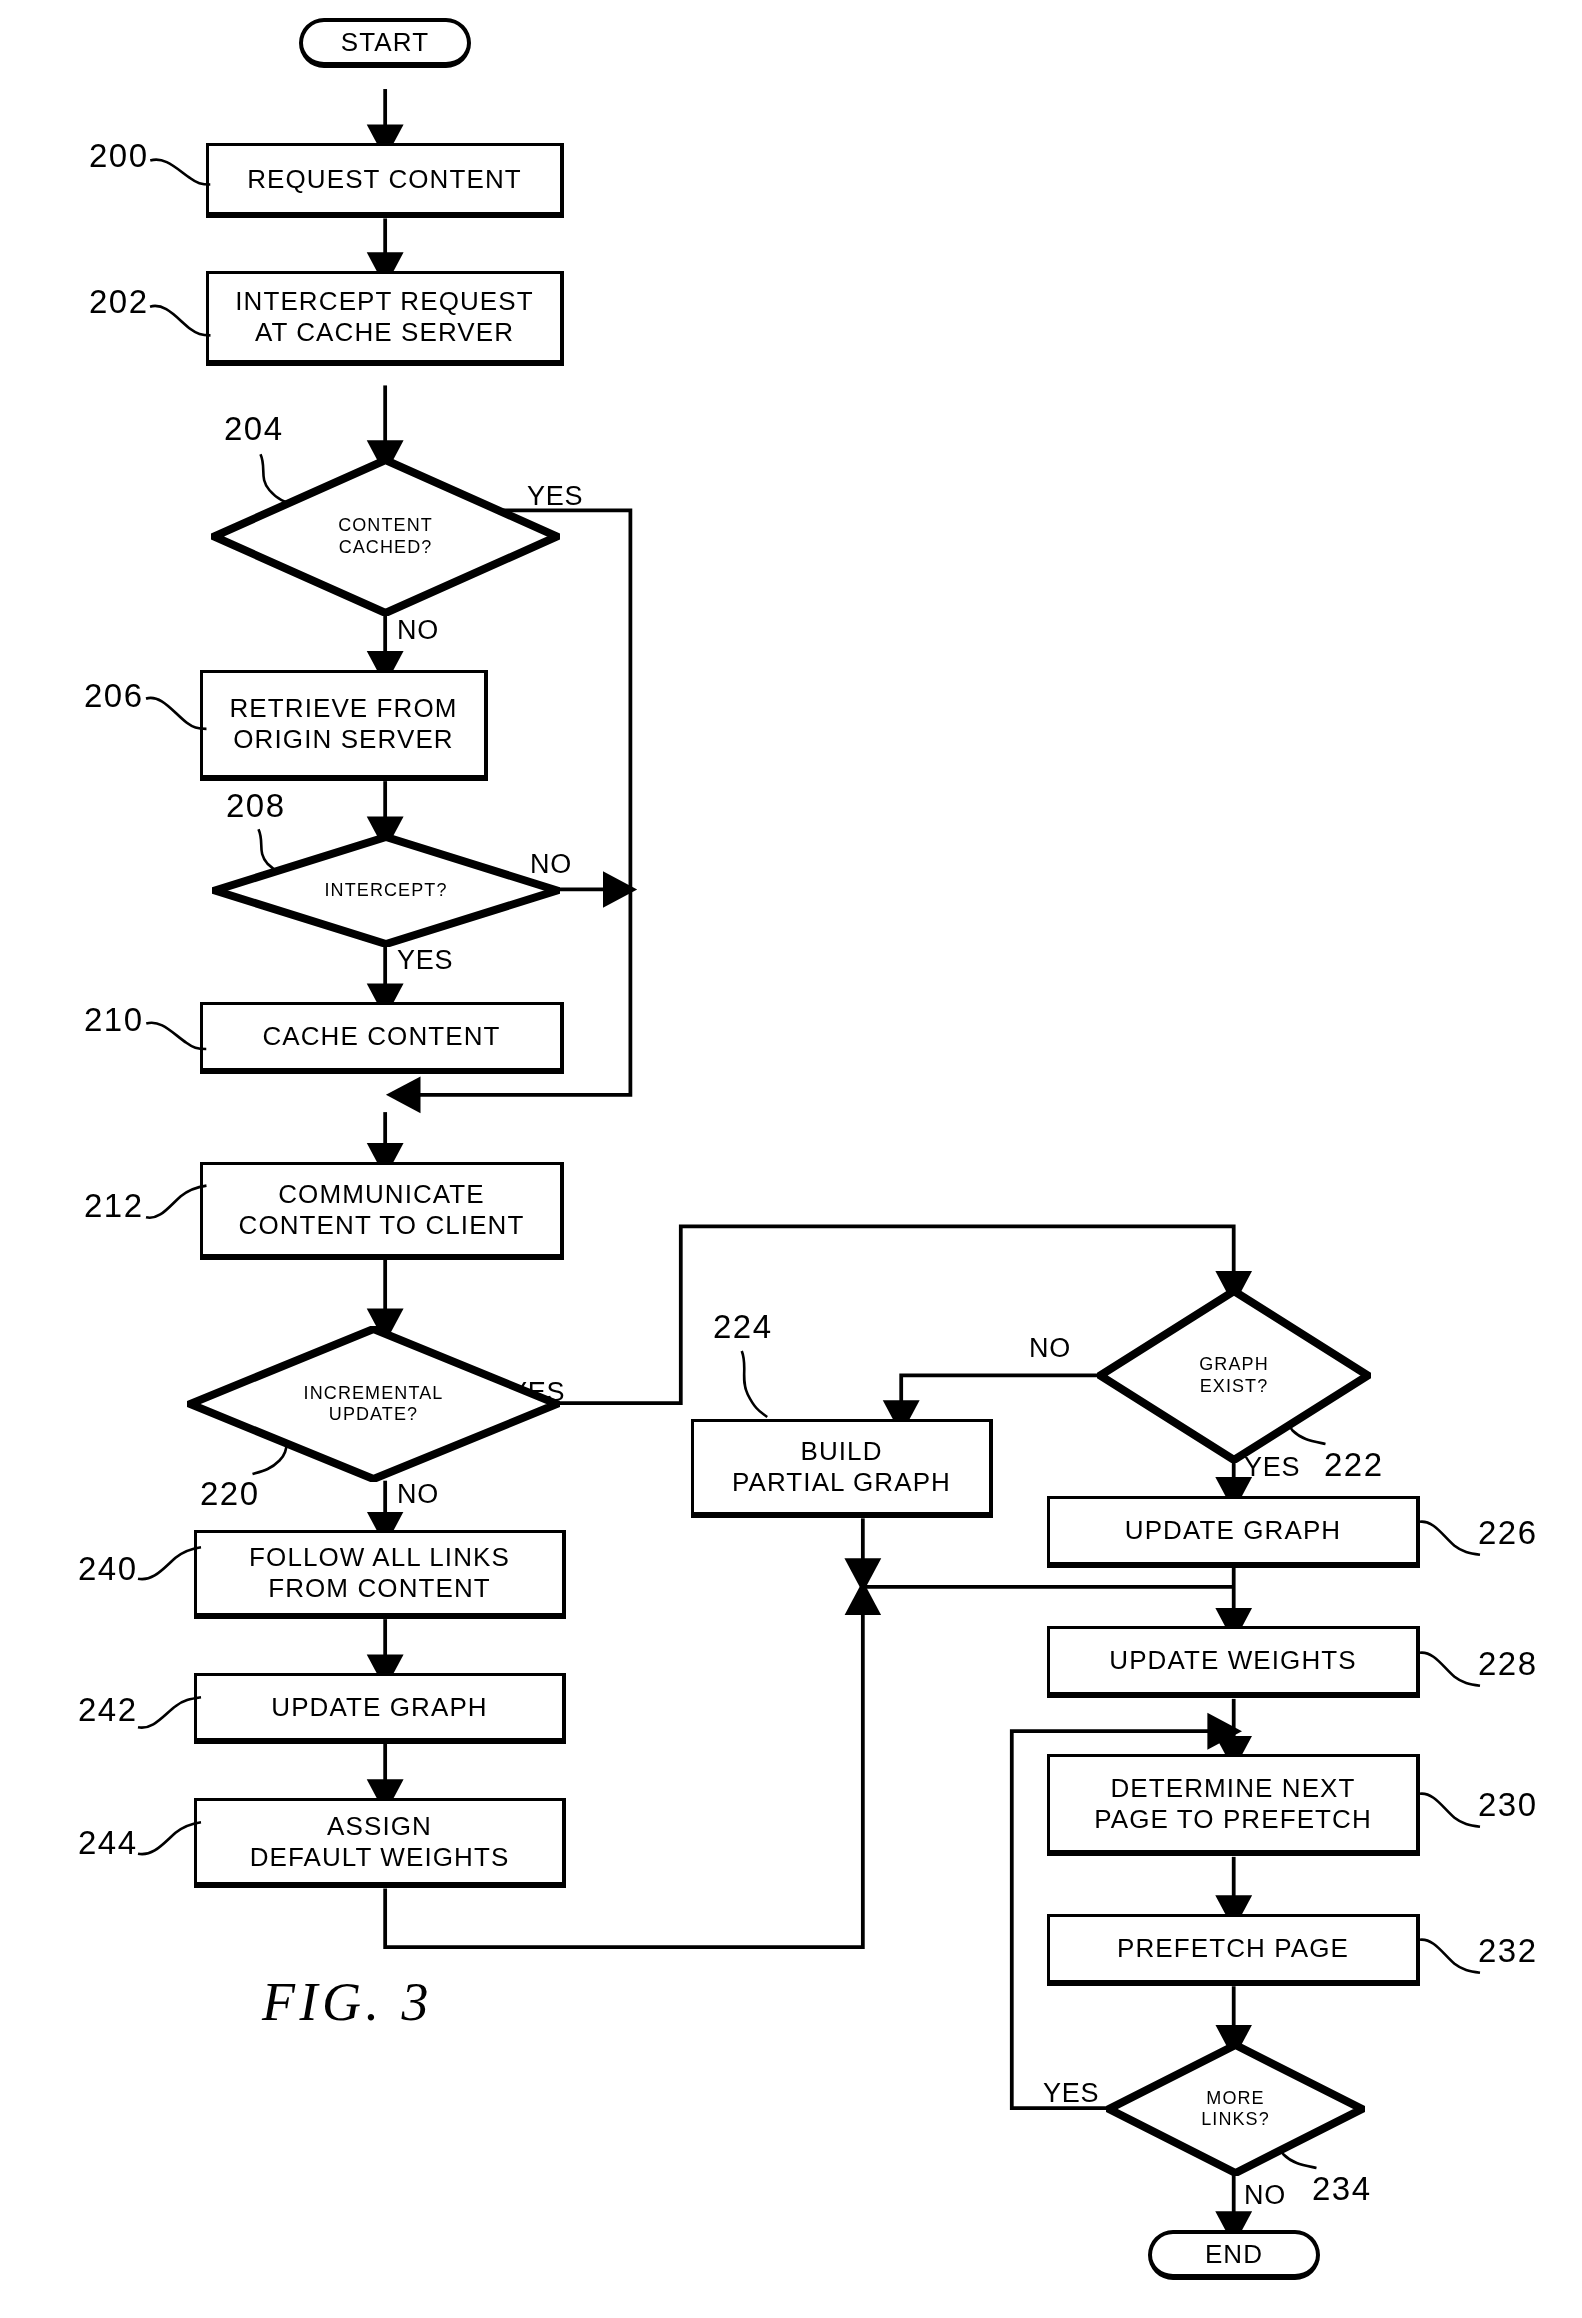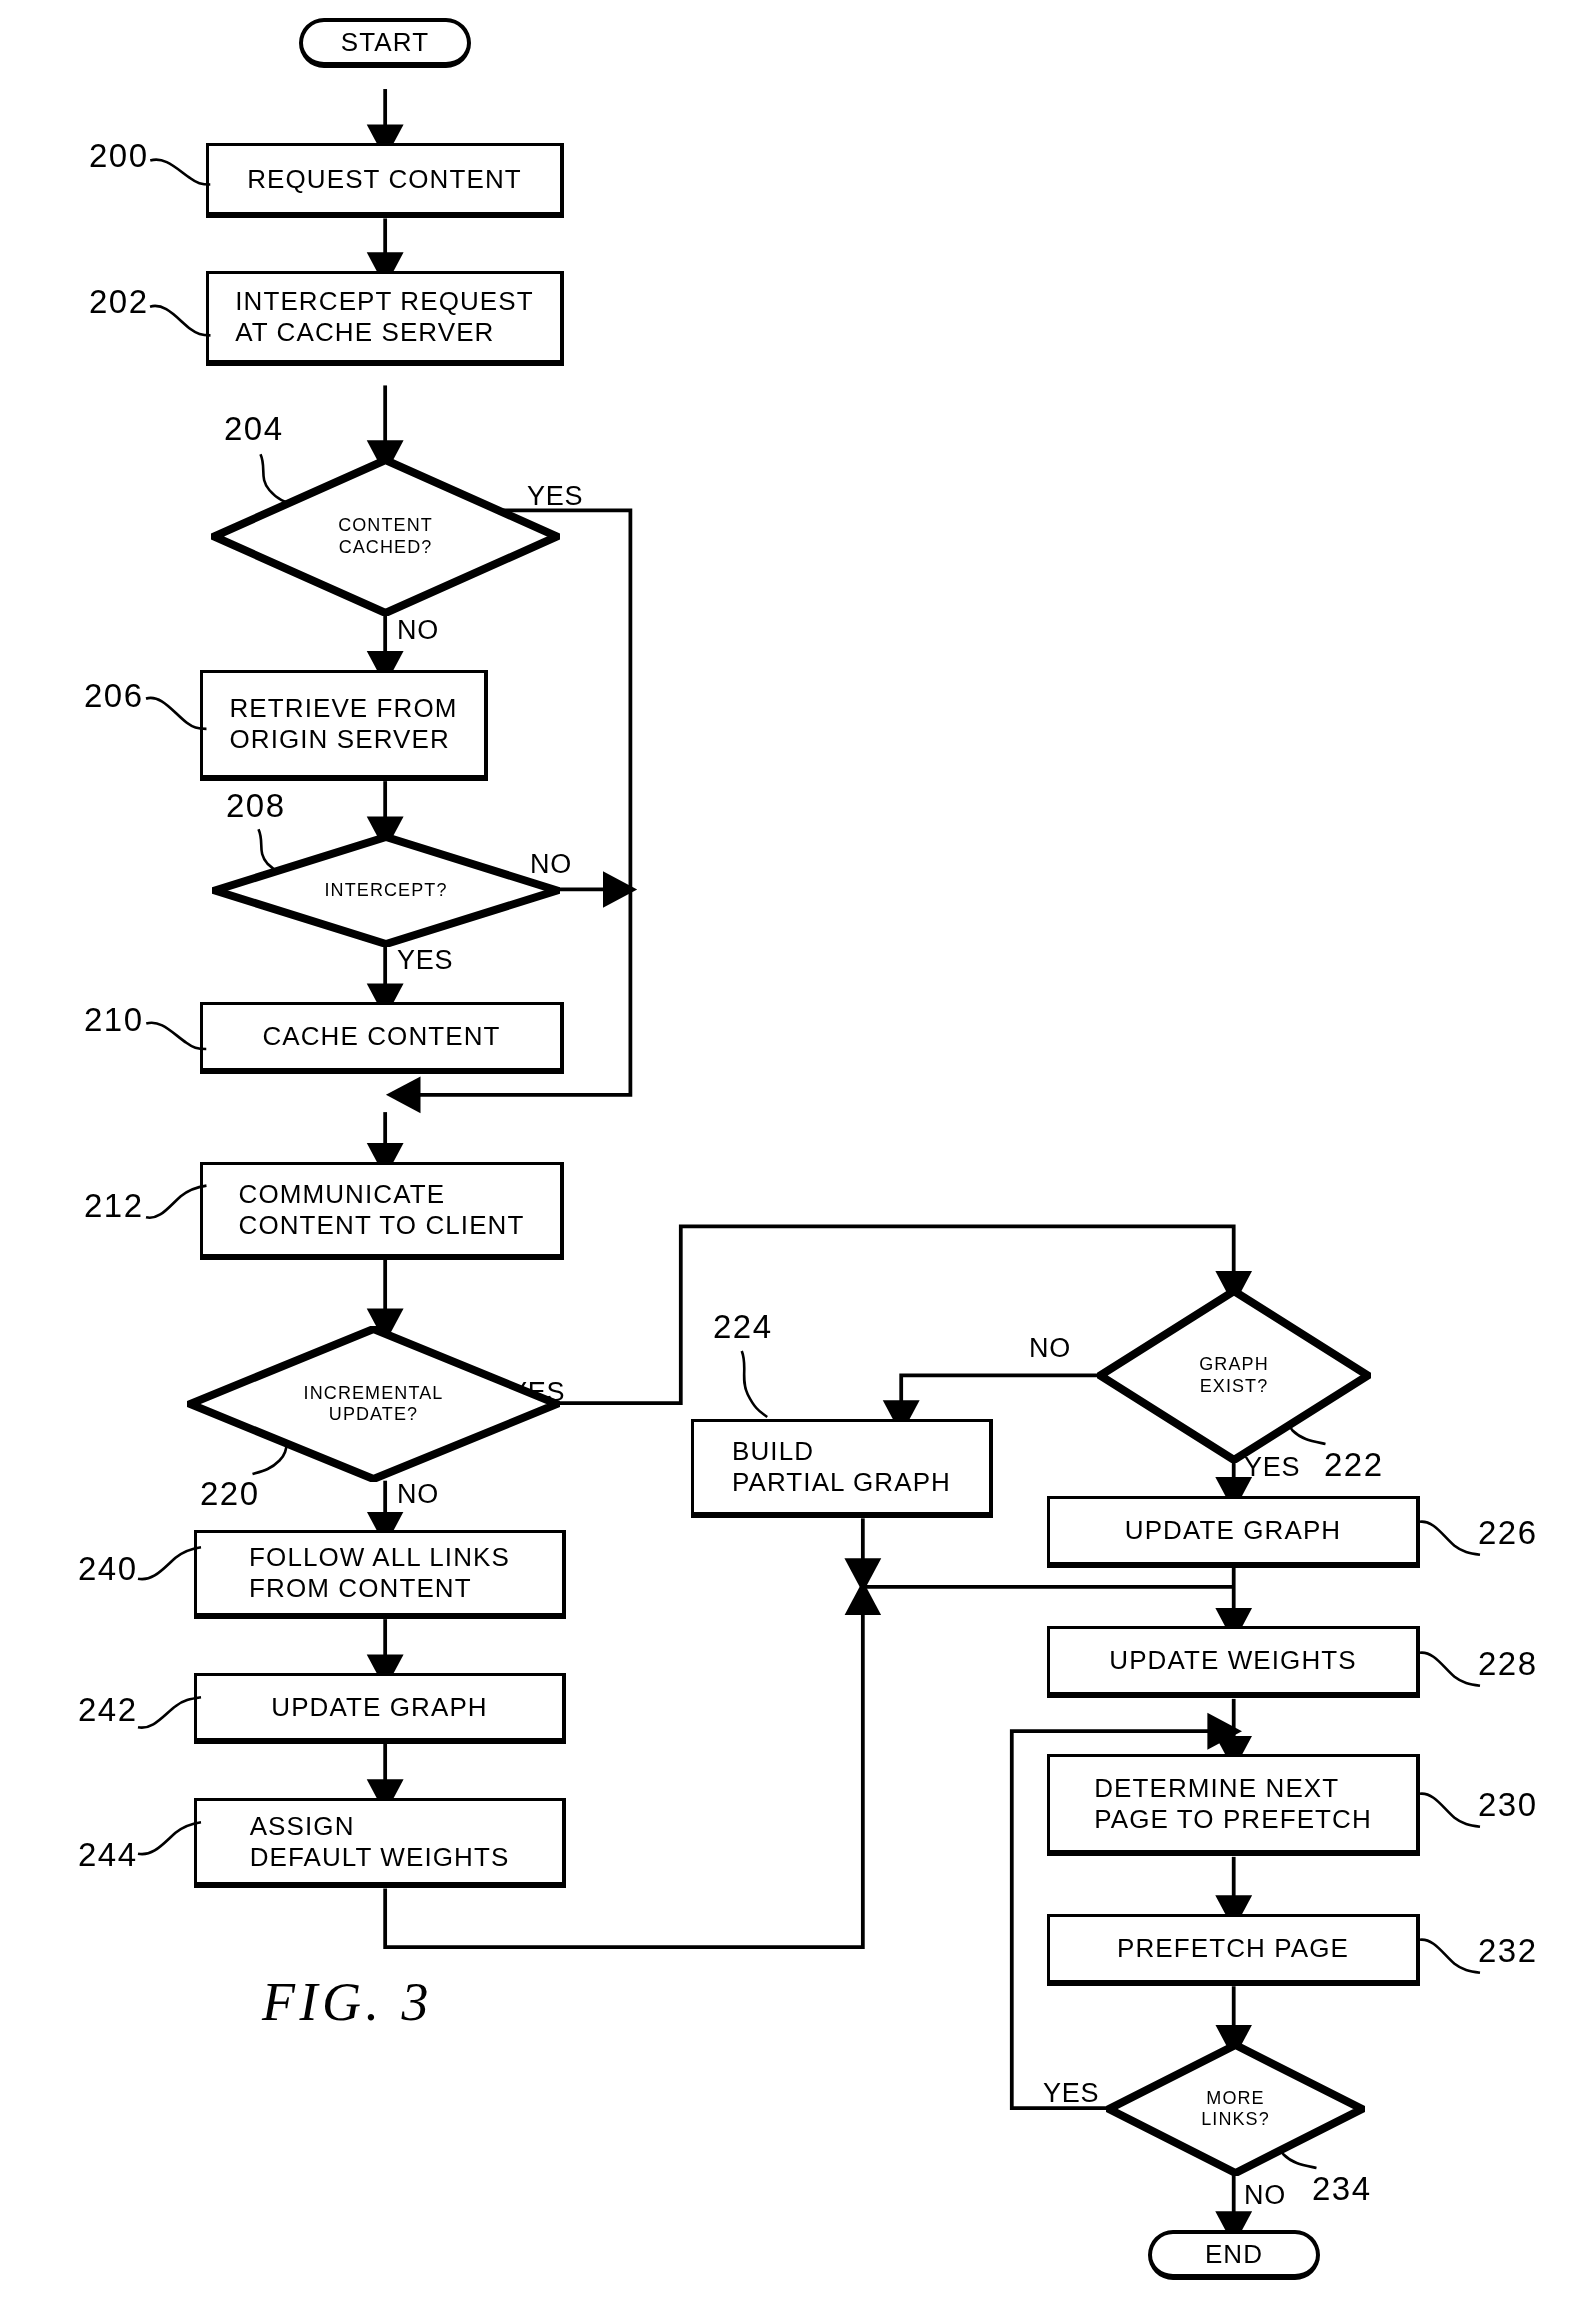--- a/index.html
+++ b/index.html
@@ -20,20 +20,21 @@
     left: 0; top: 0;
     width: 1582px;
     height: 2319px;
   }
   .node {
     position: absolute;
     box-sizing: border-box;
     display: flex;
     align-items: center;
     justify-content: center;
+    text-align: center;
     color: #000;
     background: #fff;
     letter-spacing: 1.1px;
     line-height: 1.18;
   }
   .box {
     border: 3px solid #000;
     border-right-width: 4.5px;
     border-bottom-width: 6px;
     font-size: 26px;
@@ -259,21 +260,21 @@
   </div>
   <div class="reflabel" style="left:78px; top:1691px;">242</div>
   <svg style="position:absolute;left:135px;top:1694px;width:69px;height:47px;" viewBox="0 0 92 62" width="69" height="47">
     <path d="M4,44 C24,48 38,28 54,16 C64,8 74,6 88,4" stroke="#000" stroke-width="3.5" fill="none"></path>
   </svg>
 
   <div class="node box" style="left:194px; top:1798px; width:372px; height:90px;">
     <span style="white-space:pre-line;">ASSIGN
 DEFAULT WEIGHTS</span>
   </div>
-  <div class="reflabel" style="left:78px; top:1824px;margin-top:12px;">244</div>
+  <div class="reflabel" style="left:78px; top:1824px;">244</div>
   <svg style="position:absolute;left:135px;top:1819px;width:69px;height:50px;" viewBox="0 0 92 66" width="69" height="50">
     <path d="M4,46 C24,50 38,32 54,18 C64,10 74,6 88,4" stroke="#000" stroke-width="3.5" fill="none"></path>
   </svg>
 
   <div class="figlabel" style="left:262px; top:1971px;">FIG.  3</div>
 
   <div class="diamond-wrap" style="left:1097px; top:1288px; width:274px; height:175px;">
     <svg viewBox="0 0 364 232" preserveAspectRatio="none">
       <polygon points="182,4 360,116 182,228 4,116" fill="#fff" stroke="#000" stroke-width="8" vector-effect="non-scaling-stroke"></polygon>
     </svg>

